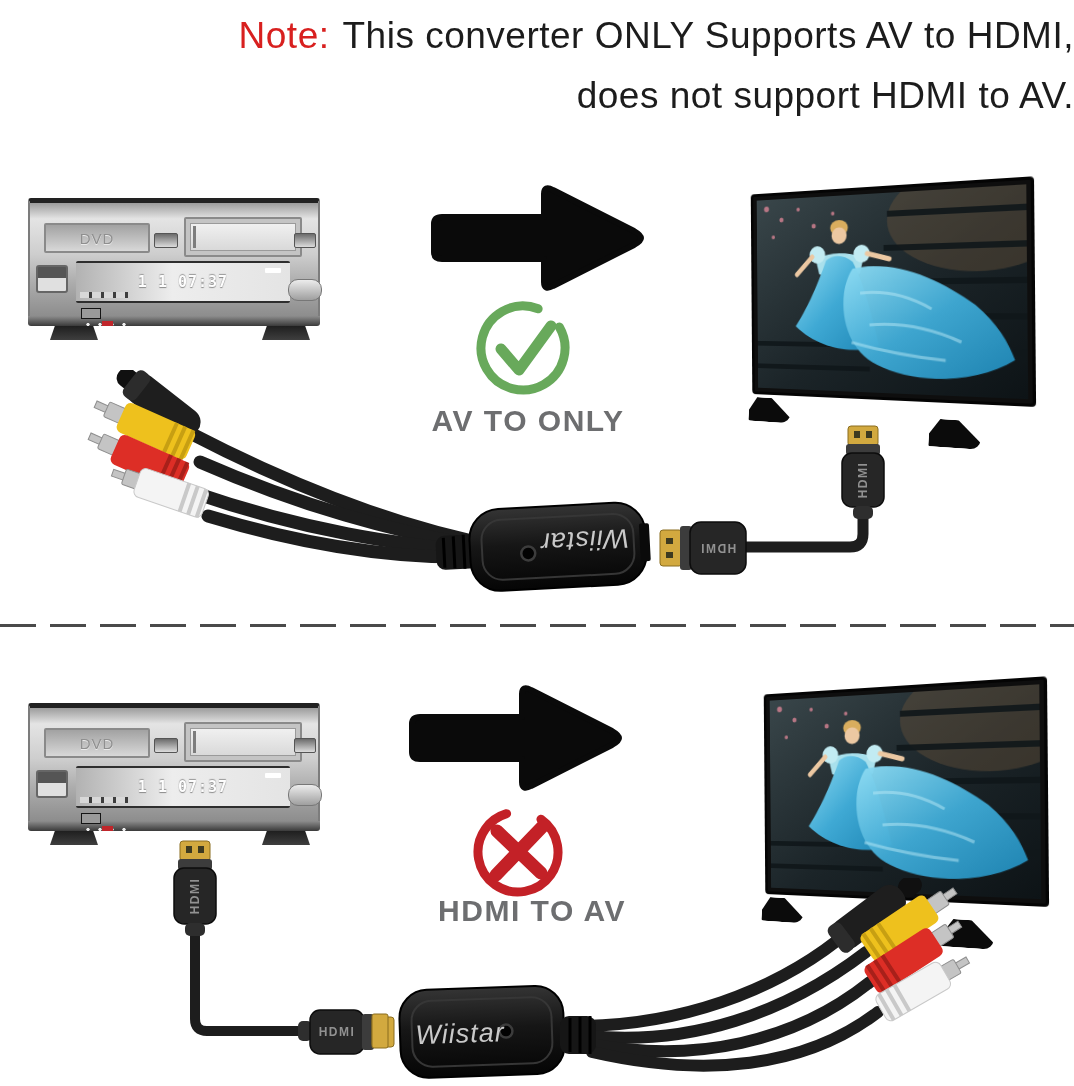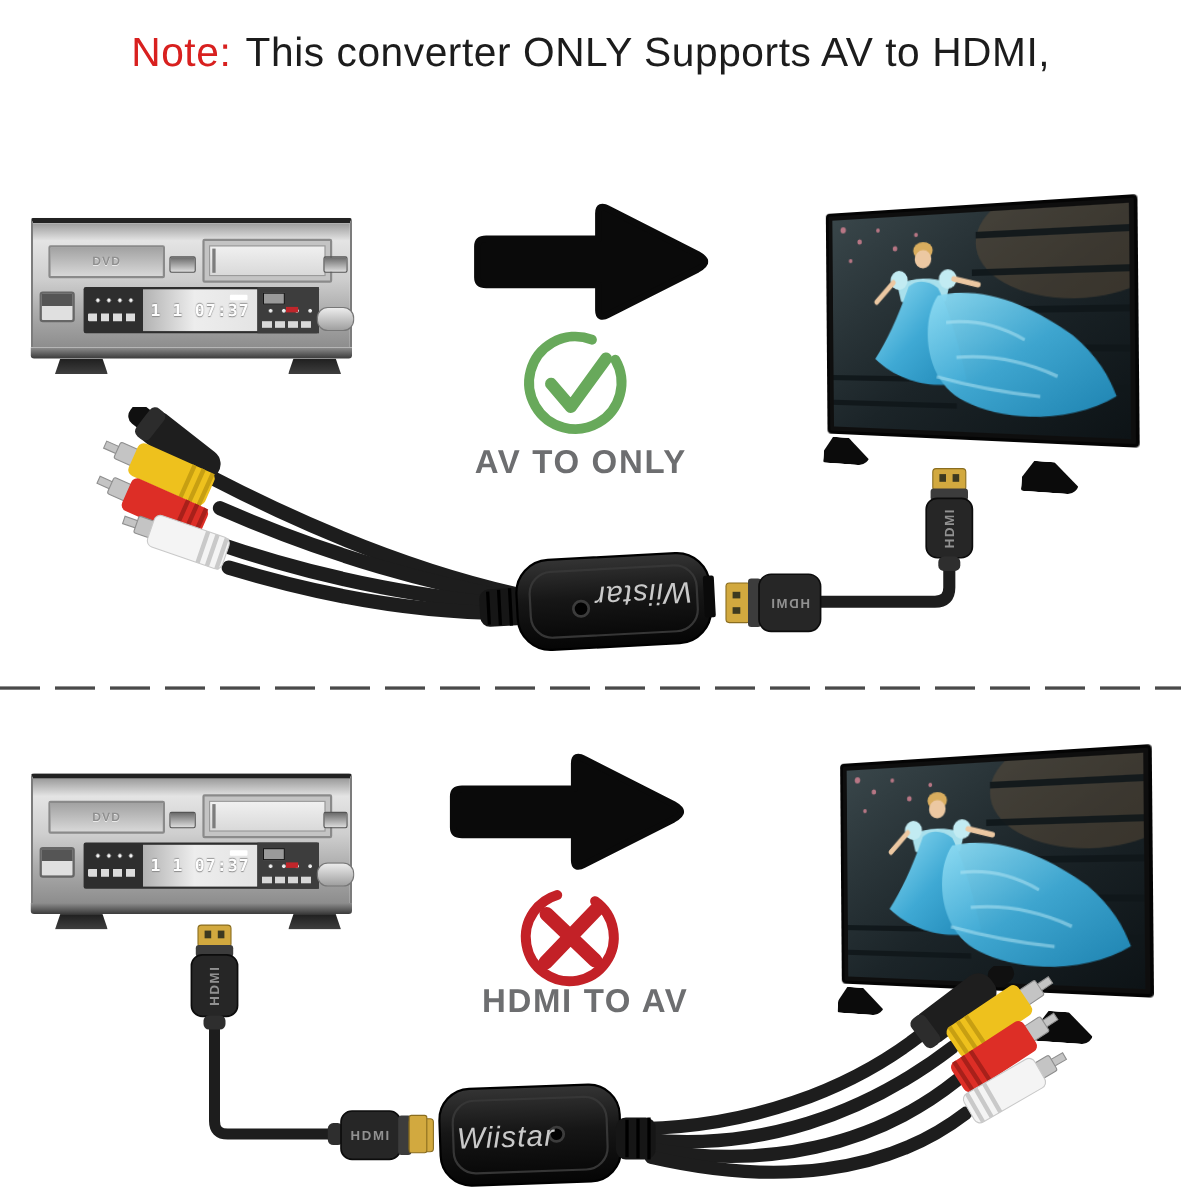--- a/index.html
+++ b/index.html
@@ -1,53 +1,53 @@
 <!DOCTYPE html>
 <html style="--note_red: #d8201f; --label_gray: #6d6e70; --check_green: #68a95b; --cross_red: #c32127; --rca_yellow: #eec11d; --rca_red: #dd2e26; --rca_white: #f4f4f4; --gold: #d2a93f; --cable: #1d1d1d; --divider: #4a4a4a;"><head>
 <meta charset="utf-8">
 <style>
   html,body{margin:0;padding:0;background:#fff;}
   .stage{position:relative;width:1074px;height:1086px;background:#ffffff;overflow:hidden;
          font-family:"Liberation Sans",sans-serif;}
   .abs{position:absolute;}
 
   
-  .note{position:absolute;top:18px;left:0;width:1074px;text-align:center;
+  .note{position:absolute;top:6px;left:0;width:1074px;text-align:right;
         font-size:37px;color:#1c1c1c;letter-spacing:.5px;}
   .note div{line-height:60px;}
   .note .pfx{color:var(--note_red,#d8201f);margin-right:13px;}
 
   
   .dir-label{position:absolute;width:240px;text-align:center;
              font-size:30px;font-weight:700;letter-spacing:1.5px;
              color:var(--label_gray,#6d6e70);}
 
   
   .divider{position:absolute;left:0;top:624px;width:1074px;height:3px;
            background:repeating-linear-gradient(90deg,var(--divider,#4a4a4a) 0 36px,transparent 36px 50px);}
 
   
   .dvd{position:absolute;width:292px;}
   .dvd-chassis{position:relative;width:292px;height:118px;border-radius:3px 3px 0 0;
      background:linear-gradient(180deg,#9c9c9c 0%,#e4e4e4 14%,#cecece 45%,#adadad 70%,#8d8d8d 100%);
      border-top:5px solid #222;border-left:2px solid #7c7c7c;border-right:2px solid #7c7c7c;box-sizing:border-box;}
   .dvd-tray{position:absolute;left:14px;top:20px;width:102px;height:26px;border:2px solid #8a8a8a;border-radius:2px;
      background:linear-gradient(180deg,#a2a2a2,#d8d8d8);display:flex;align-items:center;justify-content:center;}
-  .dvd-tray-label{font-size:11px;font-weight:700;color:#8f8f8f;text-shadow:0 1px 0 #eaeaea;letter-spacing:1px;}
+  .dvd-tray-label{font-size:15px;font-weight:400;color:#8f8f8f;text-shadow:0 1px 0 #eaeaea;letter-spacing:1px;}
   .dvd-btn{position:absolute;width:22px;height:13px;border:1px solid #555;border-radius:2px;
      background:linear-gradient(180deg,#6b6b6b,#dcdcdc);}
   .dvd-btn-a{left:124px;top:30px;}
   .dvd-btn-b{left:264px;top:30px;width:20px;}
   .dvd-slot{position:absolute;left:154px;top:14px;width:114px;height:36px;border:2px solid #8a8a8a;
      background:#c4c4c4;border-radius:2px;}
   .dvd-slot-inner{position:absolute;inset:4px;background:linear-gradient(180deg,#f0f0f0,#d9d9d9);border:1px solid #9a9a9a;}
   .dvd-slot-inner::before{content:'';position:absolute;left:2px;top:2px;bottom:2px;width:3px;background:#7d7d7d;}
   .dvd-eject{position:absolute;left:6px;top:62px;width:28px;height:24px;border:2px solid #666;border-radius:3px;
      background:linear-gradient(180deg,#555 0 45%,#e0e0e0 45%);}
-  .dvd-panel{position:absolute;left:46px;top:58px;width:214px;height:42px;background:#2e2e2e;border-radius:2px;display:flex;}
+  .dvd-panel{position:absolute;left:46px;top:58px;width:214px;height:42px;background:#2e2e2e;border-radius:2px;display:flex;flex-direction:column;}
   .dvd-ctl-left{position:relative;width:54px;}
   .dvd-dots{position:absolute;left:8px;top:9px;width:40px;height:6px;
      background-image:radial-gradient(circle,#f2f2f2 1.6px,transparent 2px);background-size:10px 6px;background-repeat:repeat-x;}
   .dvd-bars{position:absolute;left:4px;top:24px;width:46px;height:7px;border-radius:1px;
      background:repeating-linear-gradient(90deg,#dcdcdc 0 8px,#2e2e2e 8px 11.5px);}
   .dvd-display{position:relative;flex:1;margin:2px 0;display:flex;align-items:center;justify-content:center;
      background:linear-gradient(90deg,#b2b2b2,#ededed 45%,#e4e4e4);}
   .dvd-time{font-family:"DejaVu Sans Mono",monospace;font-weight:700;font-size:15px;color:#fdfdfd;
      letter-spacing:1px;text-shadow:0 1px 1px #8a8a8a,0 -1px 1px #9a9a9a;}
   .dvd-led{position:absolute;right:9px;top:5px;width:16px;height:5px;background:#fff;border-radius:1px;}
@@ -113,20 +113,21 @@
       <linearGradient id="gDress" x1="0" y1="0" x2="1" y2="1">
         <stop offset="0" stop-color="#8fdcf3"></stop>
           <stop offset="0.5" stop-color="#3fa9d4"></stop>
           <stop offset="1" stop-color="#1e86b5"></stop>
       </linearGradient>
     </defs>
   </svg>
 
   <div class="note">
     <div><span class="pfx">Note:</span><span>This converter ONLY Supports AV to HDMI,</span></div>
+    <div>does not support HDMI to AV.</div>
   </div>
 
   <section>
 
     <div class="dvd" style="left:28px;top:198px;">
       <div class="dvd-chassis">
         <div class="dvd-tray">
             <span class="dvd-tray-label">DVD</span>
           </div>
         <div class="dvd-btn dvd-btn-a"></div>

